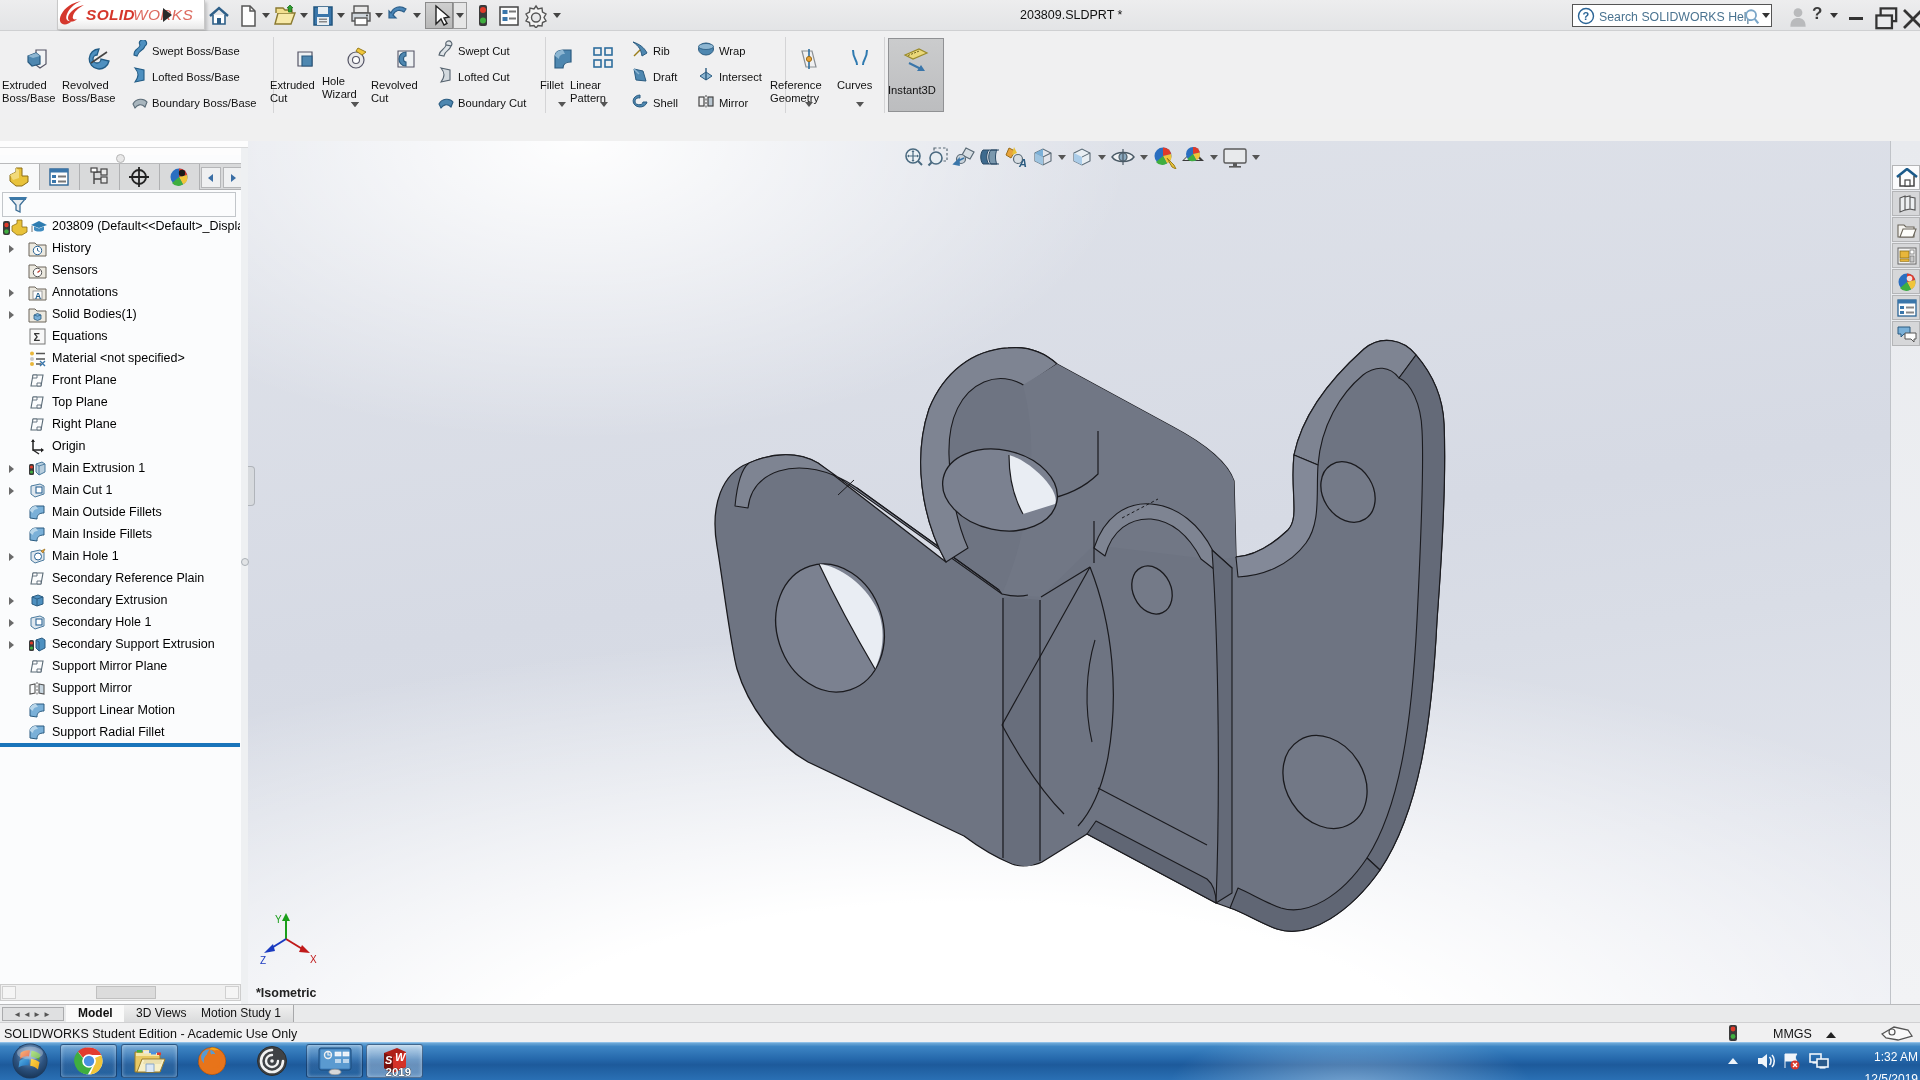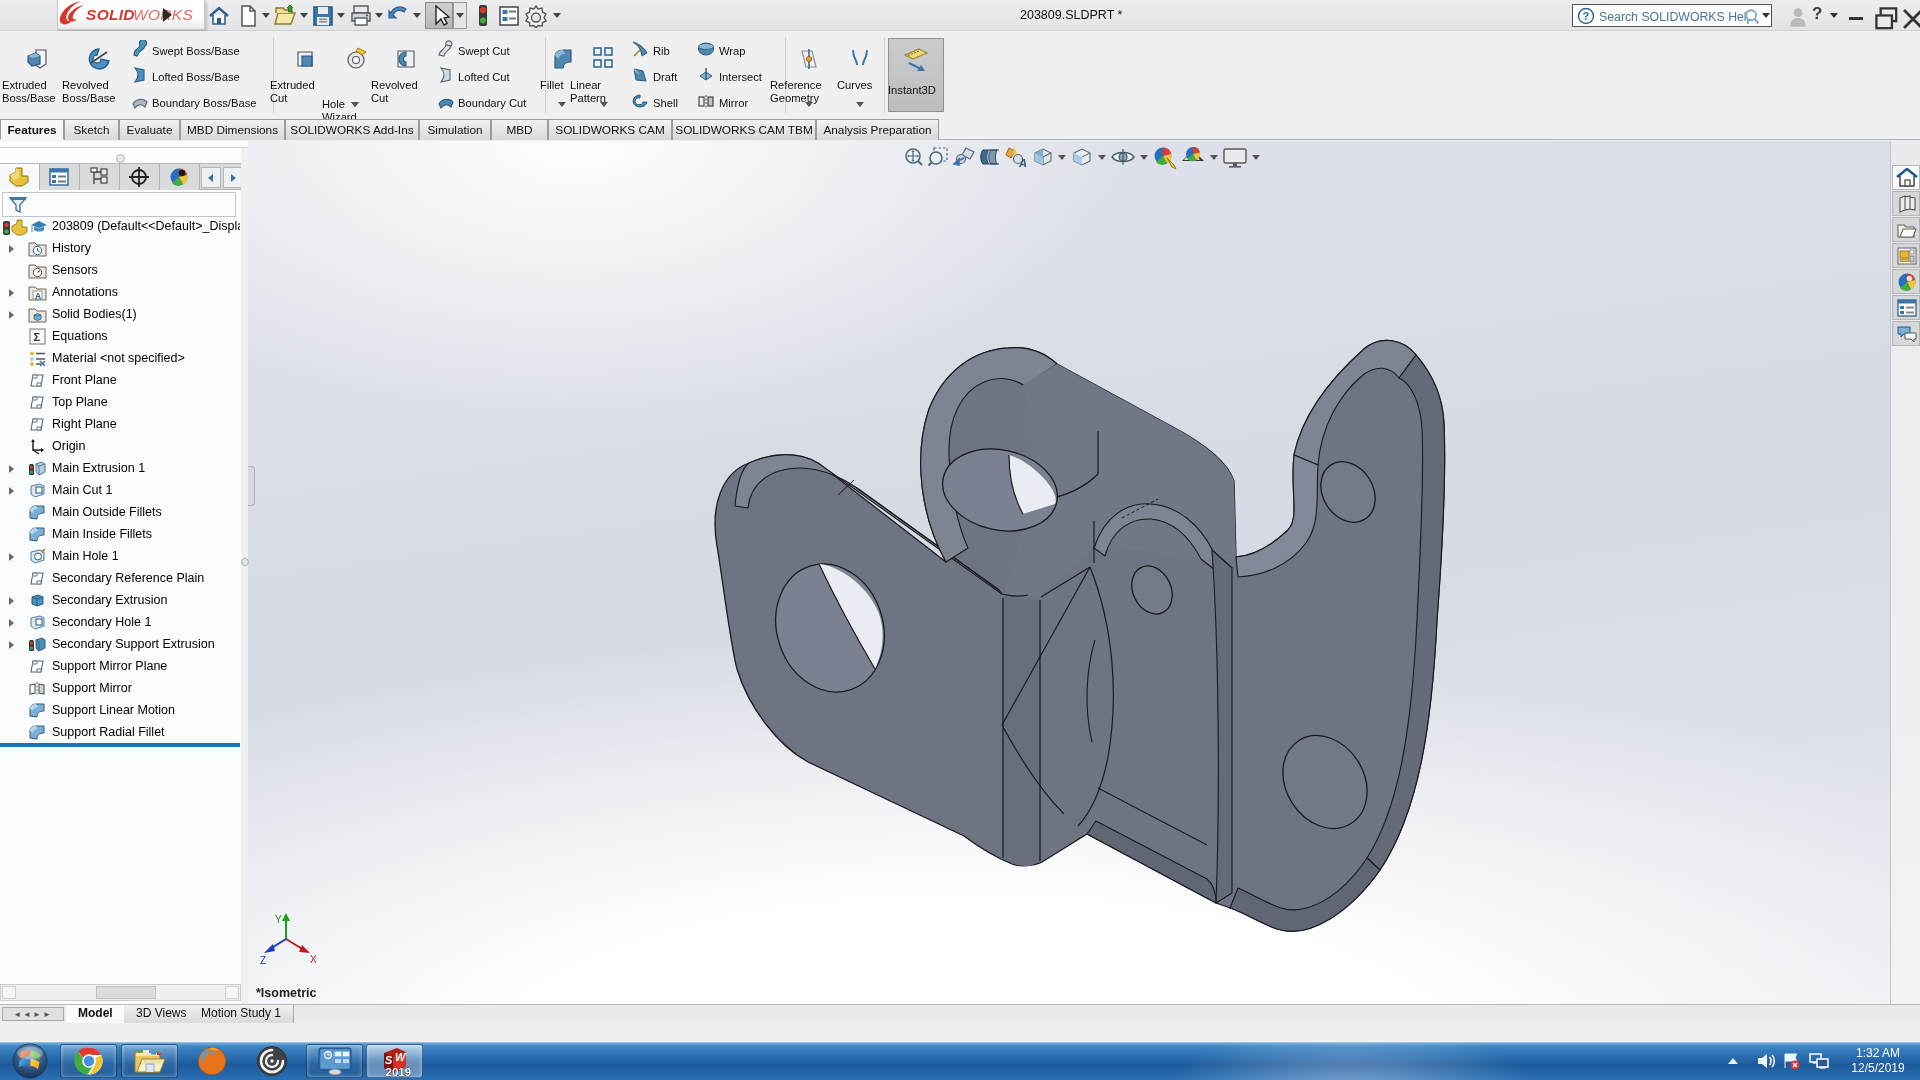--- a/index.html
+++ b/index.html
@@ -203,21 +203,21 @@
     <svg class="abs" style="left:294px;top:17px" width="22" height="22" viewBox="0 0 22 22">
         <path d="M4 4 L18 4 L18 18 L4 18 Z" fill="#eef1f3" stroke="#556" stroke-width="1.2"></path>
         <path d="M8 8 L18 8 L18 18 L8 18 Z" fill="#4e87b0" stroke="#2a5b80" stroke-width="1.2"></path>
       </svg>
     <div class="lbl" style="left:270px;top:48px;width:70px;">Extruded<br>Cut</div>
     <svg class="abs" style="left:344px;top:15px" width="24" height="24" viewBox="0 0 24 24">
         <circle cx="12" cy="14" r="8" fill="#e8e8ea" stroke="#556" stroke-width="1.2"></circle>
         <circle cx="12" cy="14" r="3.5" fill="#fff" stroke="#556" stroke-width="1.1"></circle>
         <path d="M14 2 L22 6 L18 9 L12 5 Z" fill="#f0c53a" stroke="#9a7d1a" stroke-width="1"></path>
       </svg>
-    <div class="lbl" style="left:322px;top:44px;width:66px;margin-top:23px;">Hole<br>Wizard</div>
+    <div class="lbl" style="left:322px;top:44px;width:66px;">Hole<br>Wizard</div>
     <div class="dd" style="left:351px;top:71px;border-top-color:#555"></div>
     <svg class="abs" style="left:394px;top:17px" width="24" height="22" viewBox="0 0 24 22">
         <path d="M4 3 L20 3 L20 19 L4 19 Z" fill="#eef1f3" stroke="#556" stroke-width="1.1"></path>
         <path d="M12 4 C7 4 5 8 5 11 C5 14 7 18 12 18 L12 14 C10.5 14 9.5 12.5 9.5 11 C9.5 9.5 10.5 8 12 8 Z" fill="#4e87b0" stroke="#2a5b80" stroke-width="1.1"></path>
       </svg>
     <div class="lbl" style="left:371px;top:48px;width:70px;">Revolved<br>Cut</div>
     <svg class="abs" style="left:437px;top:9px" width="18" height="18" viewBox="0 0 18 18">
         <path d="M2 15 C3 9 8 10 9 5 L14 6 C12 12 8 10 7 16 Z M9 5 A3 3 0 1 1 14 6" fill="#dfe4e8" stroke="#55626e" stroke-width="1.1"></path>
       </svg>
     <div class="lbl" style="left:458px;top:14px;">Swept Cut</div>
@@ -297,32 +297,20 @@
     <div class="abs" style="left:888px;top:7px;width:56px;height:74px;background:linear-gradient(#cbcccd,#bcbdbf);border:1px solid #909194;"></div>
     <svg class="abs" style="left:901px;top:14px" width="30" height="30" viewBox="0 0 30 30">
         <path d="M4 10 L18 4 L26 8 L12 14 Z" fill="#ead87a" stroke="#9a8a2a" stroke-width="1.2"></path>
         <path d="M7 10.5 L9 9.7 M10 9.3 L12 8.5 M13 8.1 L15 7.3 M16 6.9 L18 6.1" stroke="#6a5d1a" stroke-width="0.9"></path>
         <path d="M8 18 L20 24" stroke="#3a76aa" stroke-width="2"></path>
         <path d="M20 20 L24 26 L16 26 Z" fill="#3a76aa"></path>
       </svg>
     <div class="lbl" style="left:888px;top:53px;width:56px;">Instant3D</div>
   </div>
 
-  <div id="tabrow">
-    <div class="tab active" style="left:0px;width:64px;">Features</div>
-    <div class="tab" style="left:64px;width:55px;">Sketch</div>
-    <div class="tab" style="left:119px;width:61px;">Evaluate</div>
-    <div class="tab" style="left:180px;width:105px;">MBD Dimensions</div>
-    <div class="tab" style="left:285px;width:134px;">SOLIDWORKS Add-Ins</div>
-    <div class="tab" style="left:419px;width:72px;">Simulation</div>
-    <div class="tab" style="left:491px;width:57px;">MBD</div>
-    <div class="tab" style="left:548px;width:124px;">SOLIDWORKS CAM</div>
-    <div class="tab" style="left:672px;width:144px;">SOLIDWORKS CAM TBM</div>
-    <div class="tab" style="left:816px;width:123px;">Analysis Preparation</div>
-  </div>
   <div id="belowtabs"></div>
 
   <div id="viewport">
     <div id="headsup">
       <svg style="position:absolute;left:655px;top:5px" width="22" height="22" viewBox="0 0 22 22">
           <circle cx="10" cy="10" r="7" fill="#eef2f5" stroke="#4a6a80" stroke-width="1.6"></circle>
           <path d="M10 5.5 L10 14.5 M5.5 10 L14.5 10" stroke="#4a6a80" stroke-width="1.2"></path>
           <path d="M10 4 L8.5 6 L11.5 6 Z M10 16 L8.5 14 L11.5 14 Z M4 10 L6 8.5 L6 11.5 Z M16 10 L14 8.5 L14 11.5 Z" fill="#4a6a80"></path>
           <path d="M15 15 L19 19" stroke="#4a6a80" stroke-width="2"></path>
         </svg>
@@ -786,20 +774,34 @@
         </svg></div>
   </div>
 
   <div id="modeltabs">
     <div class="abs" style="left:2px;top:2px;width:62px;height:14px;background:#dfe0e1;border:1px solid #aaabad;font-size:8px;color:#555;letter-spacing:2px;line-height:13px;text-align:center;">◄◄►►</div>
     <div class="mtab active" style="left:66px;">Model</div>
     <div class="mtab" style="left:124px;">3D Views</div>
     <div class="mtab" style="left:189px;">Motion Study 1</div>
   </div>
 
+  <div id="statusbar">
+    <span style="position:absolute;left:4px;top:4px;">SOLIDWORKS Student Edition - Academic Use Only</span>
+    <svg style="position:absolute;left:1728px;top:2px" width="10" height="16" viewBox="0 0 10 16">
+        <rect x="1" y="0" width="8" height="16" rx="2" fill="#3a3a3a"></rect>
+        <circle cx="5" cy="4" r="2.4" fill="#e03a2a"></circle>
+        <circle cx="5" cy="11.5" r="2.4" fill="#3fae3f"></circle>
+      </svg>
+    <span style="position:absolute;left:1773px;top:4px;">MMGS</span>
+    <div class="abs" style="left:1826px;top:9px;width:0;height:0;border-left:5px solid transparent;border-right:5px solid transparent;border-bottom:6px solid #222;"></div>
+    <svg style="position:absolute;left:1878px;top:1px" width="38" height="18" viewBox="0 0 38 18">
+        <path d="M4 10 L16 3 L30 6 L34 12 L20 16 L8 14 Z" fill="#fafafa" stroke="#555" stroke-width="1.3"></path>
+        <circle cx="14" cy="8" r="3" fill="none" stroke="#555" stroke-width="1.2"></circle>
+      </svg>
+  </div>
 
   <div id="taskbar">
     <div class="abs" style="left:0;top:0;width:1920px;height:1px;background:#8fc0e8;"></div>
     <div class="abs" style="left:1150px;top:0;width:400px;height:38px;background:radial-gradient(ellipse 260px 90px at 50% 120%, rgba(255,255,255,0.35), rgba(255,255,255,0) 70%);"></div>
 
     <svg class="abs" style="left:8px;top:0px" width="44" height="38" viewBox="0 0 44 38">
       <circle cx="22" cy="19" r="17.5" fill="#1e3a5c"></circle>
       <circle cx="22" cy="19" r="16.8" fill="url(#orbg)"></circle>
       <defs>
         <radialGradient id="orbg" cx="50%" cy="30%" r="80%">
@@ -901,17 +903,17 @@
           <path d="M3 16 L3 2 L15 2 C13 4 13 7 15 9 L3 9" fill="#f0f5fa" stroke="#f0f5fa" stroke-width="1"></path>
           <circle cx="13" cy="13" r="4.5" fill="#d8362a"></circle>
           <path d="M11 11 L15 15 M15 11 L11 15" stroke="#fff" stroke-width="1.4"></path>
         </svg>
       <svg class="abs" style="left:88px;top:10px" width="22" height="18" viewBox="0 0 22 18">
           <rect x="2" y="2" width="11" height="8" fill="none" stroke="#f0f5fa" stroke-width="1.6"></rect>
           <rect x="4.5" y="10" width="6" height="1.6" fill="#f0f5fa"></rect>
           <rect x="9" y="7" width="11" height="8" fill="#2a5a8a" stroke="#f0f5fa" stroke-width="1.6"></rect>
           <rect x="11.5" y="15" width="6" height="1.6" fill="#f0f5fa"></rect>
         </svg>
-      <div class="abs" style="left:118px;top:4px;width:80px;height:30px;font-size:12px;color:#fff;text-align:center;line-height:15px;">1:32 AM<br>12/5/2019</div>
+      <div class="abs" style="left:118px;top:4px;width:80px;height:30px;font-size:12px;color:#fff;text-align:right;line-height:22px;">1:32 AM<br>12/5/2019</div>
     </div>
   </div>
 
 </div>
 
 </body></html>

